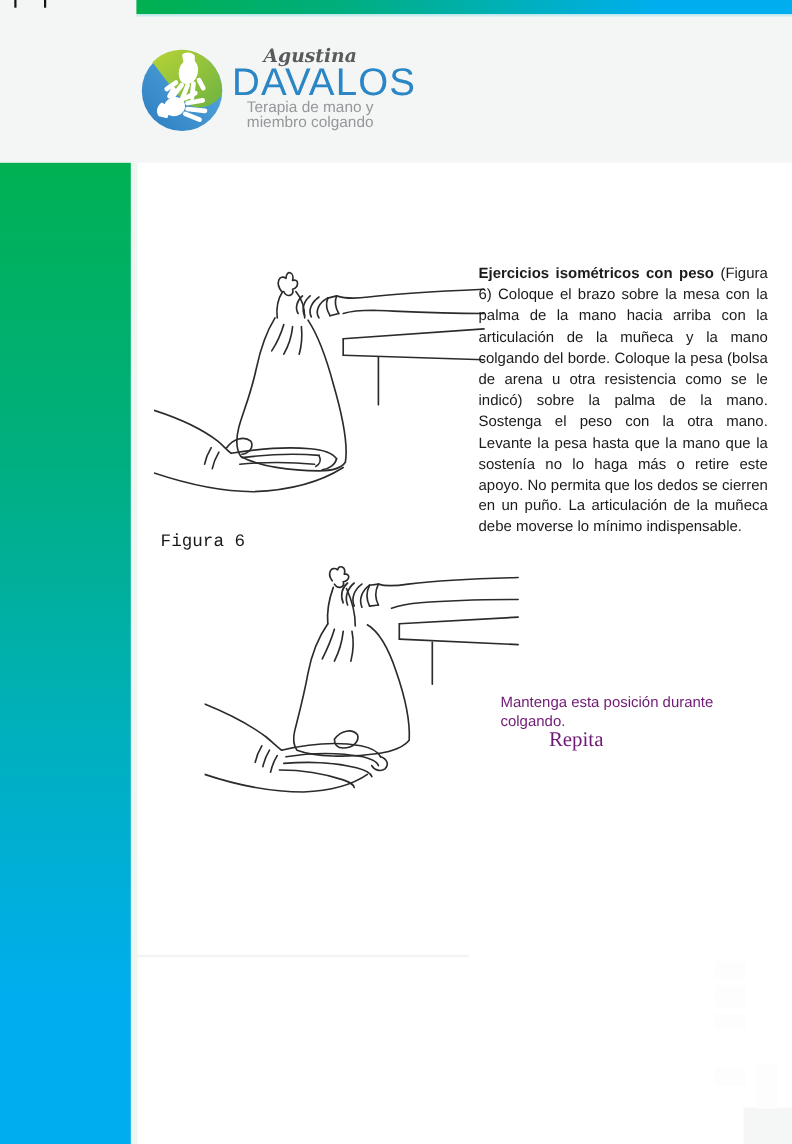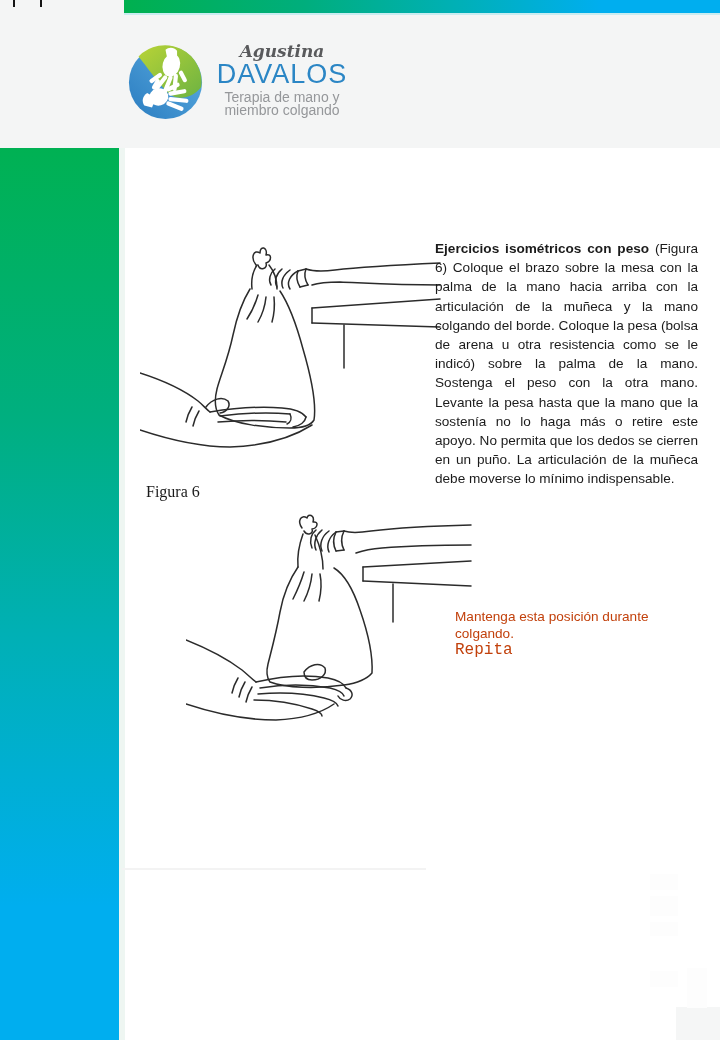--- a/index.html
+++ b/index.html
@@ -26,47 +26,47 @@
 
   
   .logo{position:absolute;left:127px;top:42px;width:230px;height:82px;}
   .logo-mark{position:absolute;left:0;top:2px;width:77px;height:77px;}
   .logo-text{position:absolute;left:84px;top:0;width:142px;text-align:center;}
   .logo-script{
     font-family:"DejaVu Serif",serif;font-style:italic;font-weight:bold;
     font-size:17px;color:#595a5c;line-height:18px;
   }
   .logo-brand{
-    font-family:"Liberation Sans",sans-serif;font-size:27px;letter-spacing:1px;
+    font-family:"Liberation Sans",sans-serif;font-size:35px;letter-spacing:1px;
     color:#2b86c5;line-height:29px;font-weight:400;
   }
   .logo-tagline{font-size:14px;line-height:13px;color:#95979a;margin-top:2px;}
 
   
   .fig{position:absolute;}
   .fig1{left:140px;top:225px;width:302px;height:255px;}
   .fig2{left:186px;top:512px;width:288px;height:215px;}
   .fig svg{display:block;width:100%;height:100%;}
   .fig path, .fig line{fill:none;stroke:#2b2b2b;stroke-width:1.5;stroke-linecap:round;stroke-linejoin:round;}
 
   .fig-caption{
     position:absolute;left:146px;top:483px;
-    font-family:Liberation Serif, serif;font-size:16px;color:#1a1a1a;
+    font-family:Liberation Mono, monospace;font-size:16px;color:#1a1a1a;
   }
 
   
   .exercise-text{
     position:absolute;left:435px;top:239px;width:263px;
     font-size:13.6px;line-height:19.2px;text-align:justify;color:#1b1b1b;
   }
   .exercise-text b{font-weight:bold;}
 
-  .instructions{position:absolute;left:455px;top:608px;width:262px;color:#c2410c;}
+  .instructions{position:absolute;left:455px;top:630px;width:262px;color:#701a75;}
   .instr-line{font-size:13.6px;line-height:17.2px;}
-  .instr-line.serif{font-family:Liberation Mono, monospace;font-size:16px;}
+  .instr-line.serif{font-family:Liberation Serif, serif;font-size:19px;margin-left:44px;}
 
   
   .divider{position:absolute;left:122px;top:868px;width:304px;height:2px;background:#f3f3f3;}
   .corner-block{position:absolute;left:676px;top:1007px;width:44px;height:33px;background:#f5f6f6;}
   .ghost{position:absolute;background:#fdfdfd;}
   .g1{left:650px;top:874px;width:28px;height:16px;}
   .g2{left:650px;top:896px;width:28px;height:20px;}
   .g3{left:650px;top:922px;width:28px;height:14px;}
   .g4{left:650px;top:971px;width:28px;height:16px;}
   .g5{left:687px;top:968px;width:20px;height:40px;}

